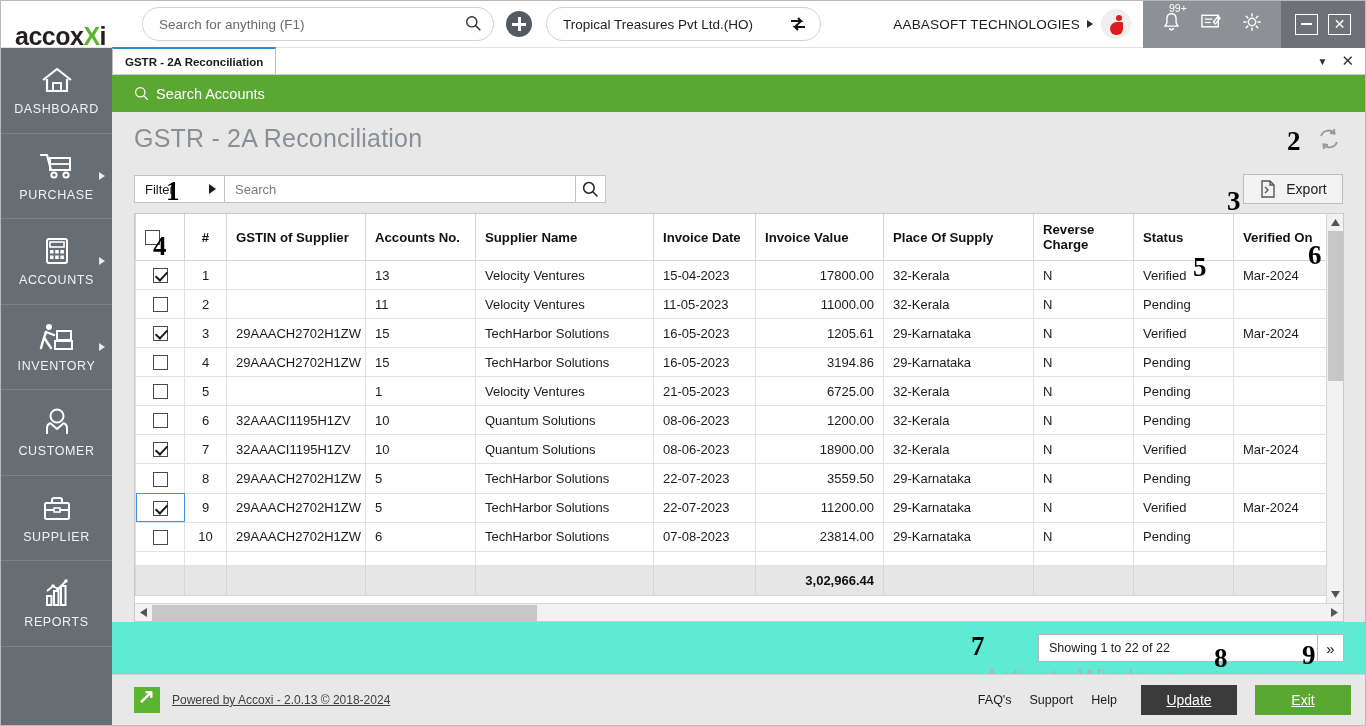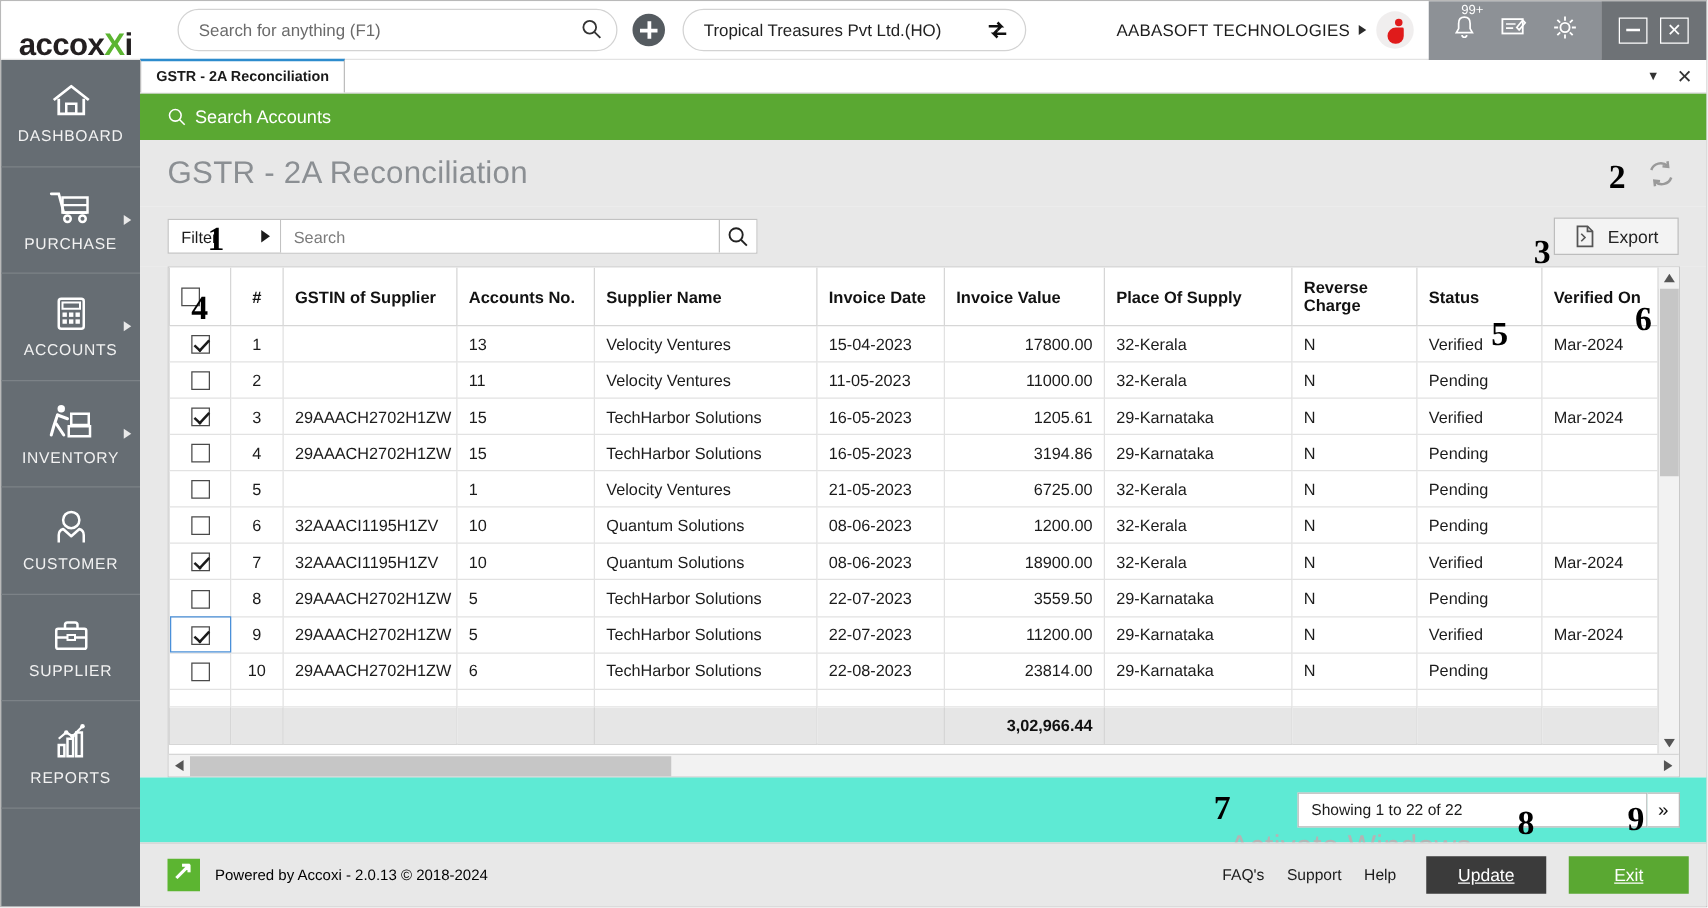--- a/index.html
+++ b/index.html
@@ -554,21 +554,21 @@
     flex: none;
   }
   .foot-logo::after {
     content: "↗";
     position: absolute;
     left: 4px; top: -3px;
     color: #fff;
     font-size: 20px;
     font-weight: bold;
   }
-  .foot-text { font-size: 12px; color: #000000; }
+  .foot-text { font-size: 12px; color: #404040; text-decoration: underline; }
   .foot-right {
     margin-left: auto;
     display: flex;
     align-items: center;
     gap: 18px;
   }
   .foot-link {
     font-size: 12.5px; color: #1b1b1b;
     cursor: pointer;
   }
@@ -973,21 +973,21 @@
                       <td class="c-rev">N</td>
                       <td class="c-sts">Verified</td>
                       <td class="c-ver">Mar-2024</td>
                     </tr>
                     <tr>
                       <td class="c-chk"><span class="chk"></span></td>
                       <td class="c-no" style="text-align:center">10</td>
                       <td class="c-gstin">29AAACH2702H1ZW</td>
                       <td class="c-inv">6</td>
                       <td class="c-sup">TechHarbor Solutions</td>
-                      <td class="c-date">22-08-2023</td>
+                      <td class="c-date">07-08-2023</td>
                       <td class="c-val num">23814.00</td>
                       <td class="c-pos">29-Karnataka</td>
                       <td class="c-rev">N</td>
                       <td class="c-sts">Pending</td>
                       <td class="c-ver"></td>
                     </tr>
                     <tr class="spacer">
                       <td></td>
                       <td></td>
                       <td></td>

